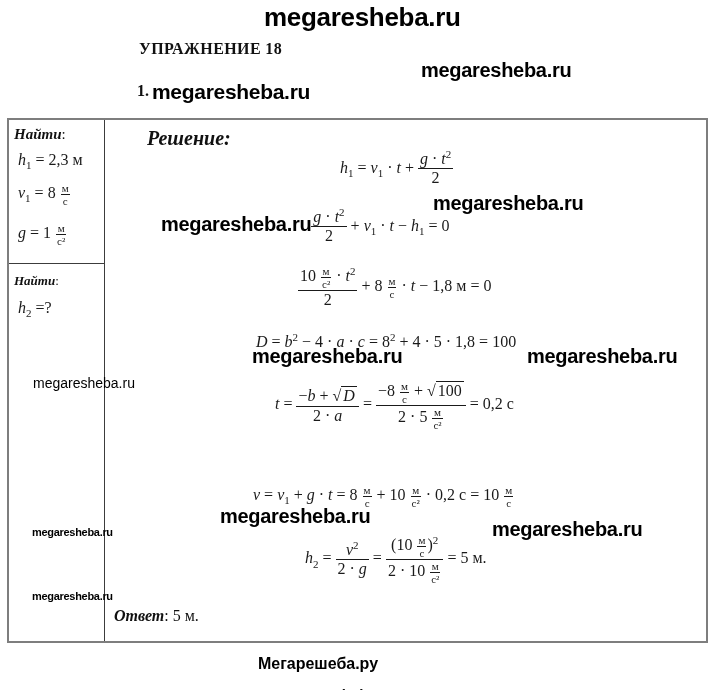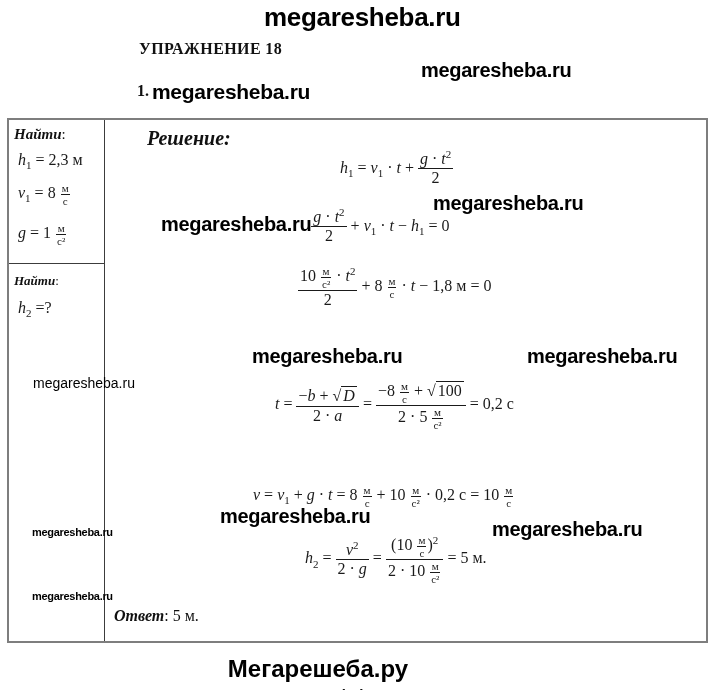--- a/index.html
+++ b/index.html
@@ -31,21 +31,21 @@
   .frac{display:inline-block;text-align:center;vertical-align:middle;line-height:1.15;}
   .frac .num{display:block;padding:0 2px;}
   .frac .den{display:block;border-top:1px solid #1a1a1a;padding:0 2px;}
   .ufrac{font-size:11px;line-height:1.1;margin:0 1px;}
   .ufrac .num,.ufrac .den{padding:0 1px;}
   .rad{display:inline-block;white-space:nowrap;}
   .rad .radbody{display:inline-block;border-top:1.4px solid #1a1a1a;padding:0 2px;}
   .sentence{font-size:16px;color:#141414;}
   .footer-brand{
     position:absolute;left:0;top:655px;width:636px;text-align:center;
-    font-family:"Liberation Sans", sans-serif;font-weight:700;font-size:24px;color:#000;
+    font-family:"Liberation Sans", sans-serif;font-weight:700;font-size:16px;color:#000;
   }
   .bottom-sliver{position:absolute;left:280px;top:686px;width:160px;height:4px;overflow:hidden;}
   .bottom-sliver span{font-family:"Liberation Sans", sans-serif;font-weight:700;font-size:15px;}
 </style>
 </head>
 <body>
 
 <div class="wm" style="left:264px;top:2px;font-size:26px;">megaresheba.ru</div>
 <div class="abs serif-bold" style="left:139px;top:40px;font-size:16px;letter-spacing:0.4px;">УПРАЖНЕНИЕ 18</div>
 <div class="wm" style="left:421px;top:59px;font-size:20px;">megaresheba.ru</div>
@@ -71,20 +71,21 @@
   <div class="row bi" style="left:138px;top:7px;font-size:20px;">Решение:</div>
 
   <div class="row math" style="left:331px;top:30px;"><span class="mi">h</span><sub>1</sub><span class="mu"> = </span><span class="mi">v</span><sub>1</sub><span class="mu"> · </span><span class="mi">t</span><span class="mu"> + </span><span class="frac"><span class="num"><span class="mi">g</span><span class="mu"> · </span><span class="mi">t</span><sup>2</sup></span><span class="den"><span class="mu">2</span></span></span></div>
 
   <div class="row math" style="left:152px;top:88px;">
     <span class="wm" style="position:static;font-size:20px;">megaresheba.ru</span><span><span class="frac"><span class="num"><span class="mi">g</span><span class="mu"> · </span><span class="mi">t</span><sup>2</sup></span><span class="den"><span class="mu">2</span></span></span><span class="mu"> + </span><span class="mi">v</span><sub>1</sub><span class="mu"> · </span><span class="mi">t</span><span class="mu"> − </span><span class="mi">h</span><sub>1</sub><span class="mu"> = 0</span></span>
   </div>
 
   <div class="row math" style="left:289px;top:145px;"><span class="frac"><span class="num"><span class="mu">10 </span><span class="frac ufrac"><span class="num">м</span><span class="den">с²</span></span><span class="mu"> · </span><span class="mi">t</span><sup>2</sup></span><span class="den"><span class="mu">2</span></span></span><span class="mu"> + 8 </span><span class="frac ufrac"><span class="num">м</span><span class="den">с</span></span><span class="mu"> · </span><span class="mi">t</span><span class="mu"> − 1,8 м = 0</span></div>
 
+  <div class="row math" style="left:247px;top:212px;"><span class="mi">D</span><span class="mu"> = </span><span class="mi">b</span><sup>2</sup><span class="mu"> − 4 · </span><span class="mi">a</span><span class="mu"> · </span><span class="mi">c</span><span class="mu"> = 8</span><sup>2</sup><span class="mu"> + 4 · 5 · 1,8 = 100</span></div>
 
   <div class="row math" style="left:266px;top:260px;"><span class="mi">t</span><span class="mu"> = </span><span class="frac"><span class="num"><span class="mu">−</span><span class="mi">b</span><span class="mu"> + </span><span class="rad"><span class="radsign">√</span><span class="radbody"><span class="mi">D</span></span></span></span><span class="den"><span class="mu">2 · </span><span class="mi">a</span></span></span><span class="mu"> = </span><span class="frac"><span class="num"><span class="mu">−8 </span><span class="frac ufrac"><span class="num">м</span><span class="den">с</span></span><span class="mu"> + </span><span class="rad"><span class="radsign">√</span><span class="radbody"><span class="mu">100</span></span></span></span><span class="den"><span class="mu">2 · 5 </span><span class="frac ufrac"><span class="num">м</span><span class="den">с²</span></span></span></span><span class="mu"> = 0,2 с</span></div>
 
 
   <div class="row math" style="left:244px;top:364px;"><span class="mi">v</span><span class="mu"> = </span><span class="mi">v</span><sub>1</sub><span class="mu"> + </span><span class="mi">g</span><span class="mu"> · </span><span class="mi">t</span><span class="mu"> = 8 </span><span class="frac ufrac"><span class="num">м</span><span class="den">с</span></span><span class="mu"> + 10 </span><span class="frac ufrac"><span class="num">м</span><span class="den">с²</span></span><span class="mu"> · 0,2 с = 10 </span><span class="frac ufrac"><span class="num">м</span><span class="den">с</span></span></div>
 
   <div class="row math" style="left:296px;top:414px;"><span class="mi">h</span><sub>2</sub><span class="mu"> = </span><span class="frac"><span class="num"><span class="mi">v</span><sup>2</sup></span><span class="den"><span class="mu">2 · </span><span class="mi">g</span></span></span><span class="mu"> = </span><span class="frac"><span class="num"><span class="mu">(10 </span><span class="frac ufrac"><span class="num">м</span><span class="den">с</span></span><span class="mu">)</span><sup>2</sup></span><span class="den"><span class="mu">2 · 10 </span><span class="frac ufrac"><span class="num">м</span><span class="den">с²</span></span></span></span><span class="mu"> = 5 м.</span></div>
 
   <div class="row" style="left:105px;top:487px;font-size:16px;">
     <span class="bi">Ответ</span><span>: 5 м.</span>

